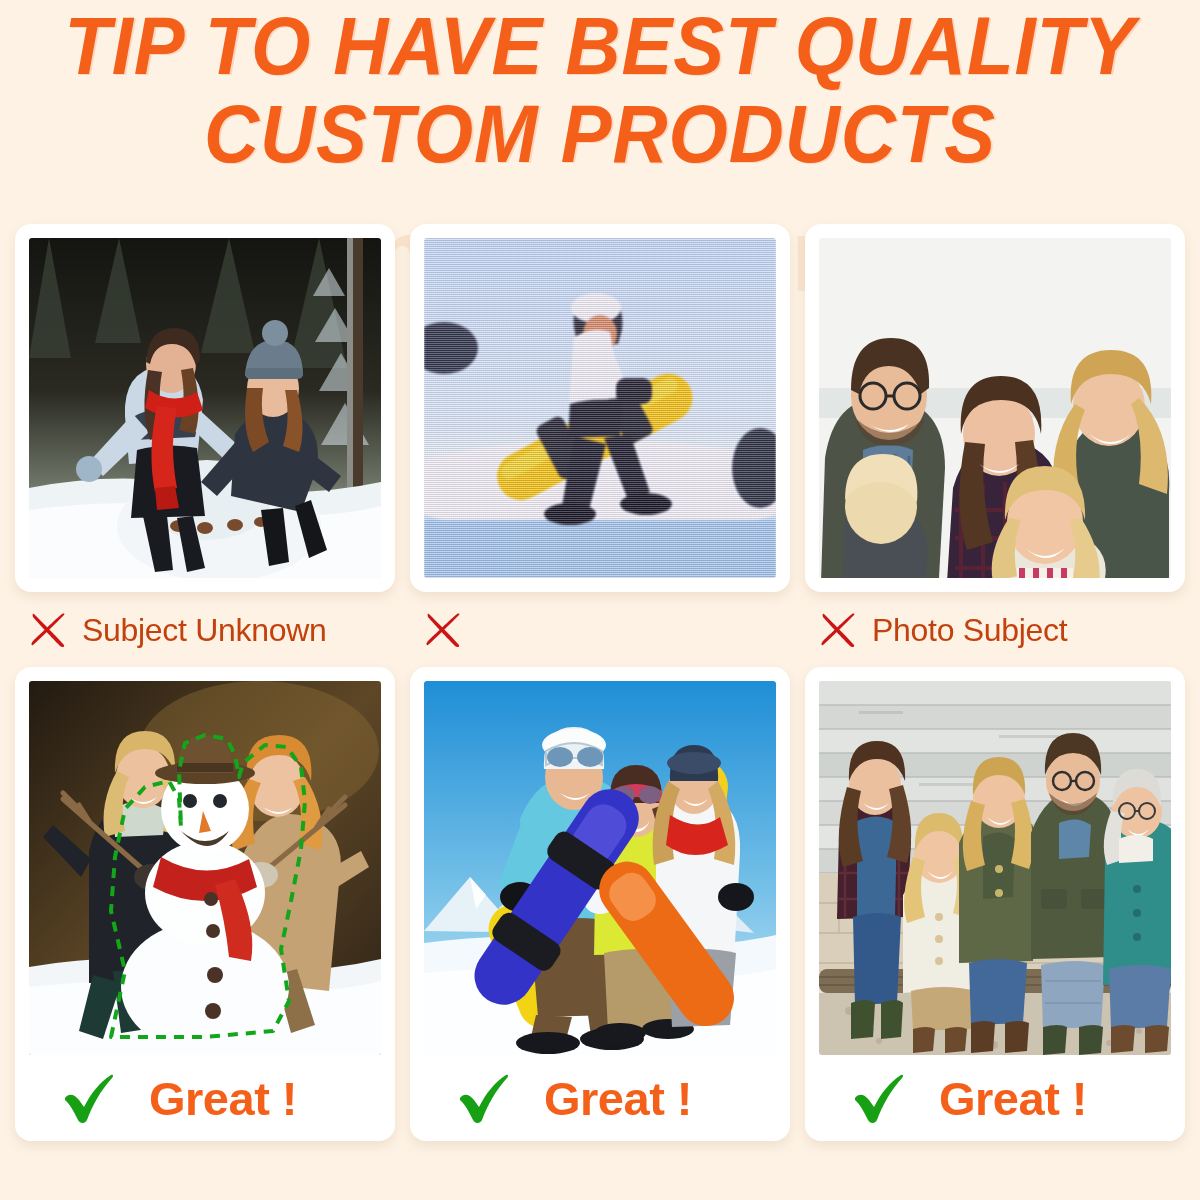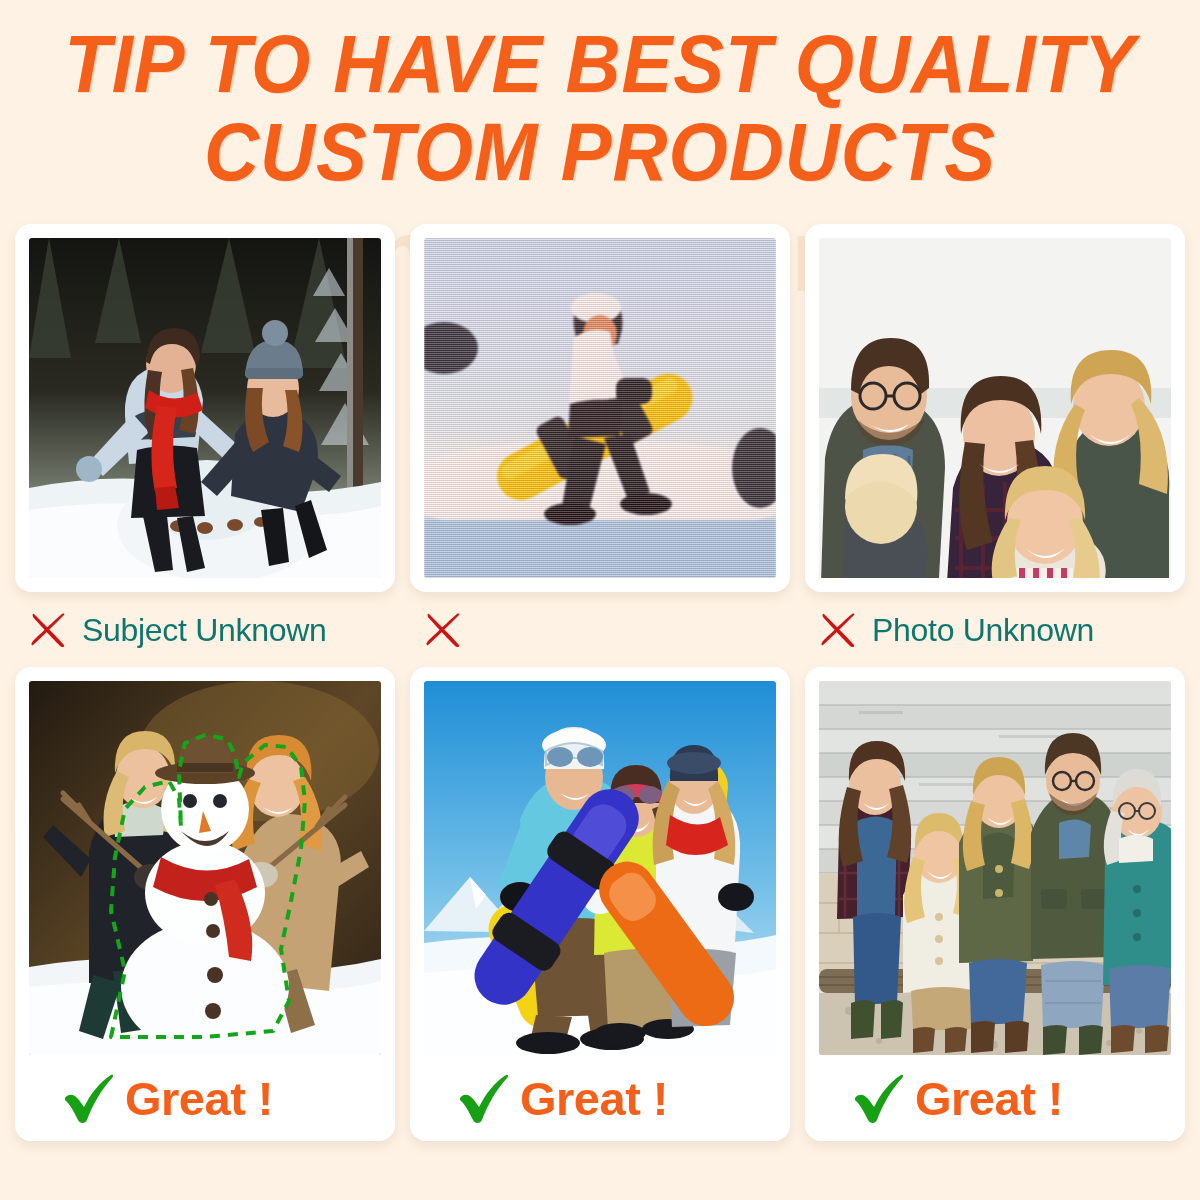--- a/index.html
+++ b/index.html
@@ -26,21 +26,21 @@
     letter-spacing: -2px;
     color: #fae3cd;
     z-index: 0;
     user-select: none;
     white-space: nowrap;
   }
 
   
   .title {
     position: absolute;
-    top: 20px;
+    top: 2px;
     left: 0;
     width: 1200px;
     text-align: center;
     z-index: 3;
   }
   .title-line {
     display: block;
     font-family: "Liberation Sans Narrow", "Liberation Sans", sans-serif;
     font-weight: 700;
     font-style: italic;
@@ -94,30 +94,30 @@
     align-items: center;
     gap: 13px;
     padding-left: 14px;
     height: 58px;
     margin-top: 9px;
   }
   .bad-label .txt {
     font-family: "Liberation Sans", sans-serif;
     font-size: 32px;
     font-weight: 500;
-    color: #0f766e;
+    color: #c2410c;
     letter-spacing: -0.3px;
   }
   .xmark { width: 40px; height: 40px; flex: none; }
 
   
   .good-label {
     display: flex;
     align-items: center;
-    gap: 8px;
+    gap: 32px;
     height: 86px;
     padding-left: 32px;
   }
   .good-label .txt {
     font-family: "Liberation Sans", sans-serif;
     font-size: 47px;
     font-weight: 700;
     color: #f4601a;
     letter-spacing: -0.5px;
   }
@@ -350,21 +350,21 @@
                 </g>
             </g>
           </svg>
         </div>
       </div>
       <div class="bad-label">
         <svg class="xmark" viewBox="0 0 40 40">
           <path d="M5 4 C12 11 28 27 35 35 C36 37 33 38 31 36 C24 29 9 13 4 7 C3 5 4 3 5 4 Z" fill="#cc1414"></path>
           <path d="M35 5 C28 12 12 28 4 35 C2 36 2 33 4 31 C11 24 27 9 33 4 C35 3 36 4 35 5 Z" fill="#cc1414"></path>
         </svg>
-        <span class="txt">Photo Unknown</span>
+        <span class="txt">Photo Subject</span>
       </div>
     </div>
   </div>
 
   <div class="row row-good">
 
     <div class="cell">
       <div class="card card-good">
         <div class="photo">
           <svg class="ph-svg" viewBox="0 0 352 374" preserveAspectRatio="none">

